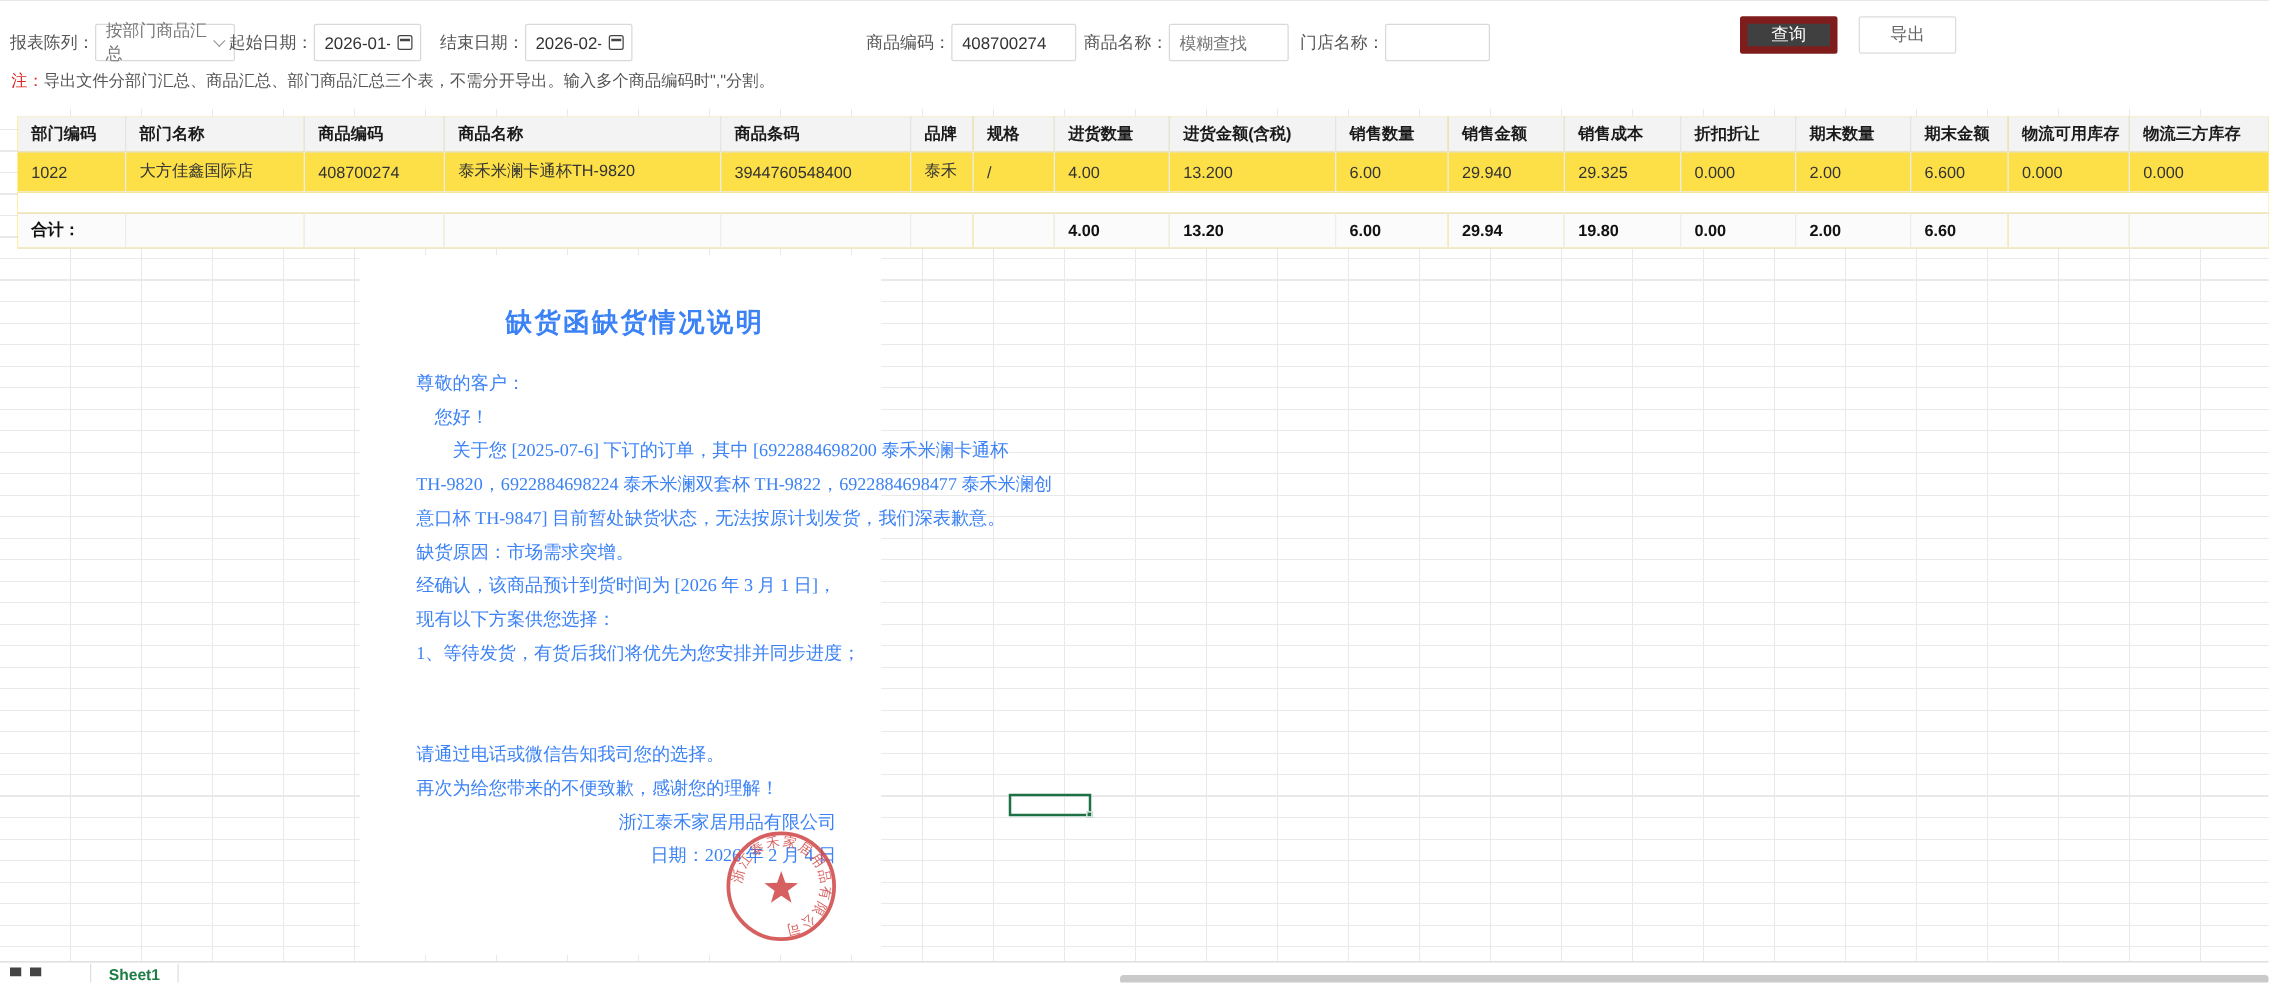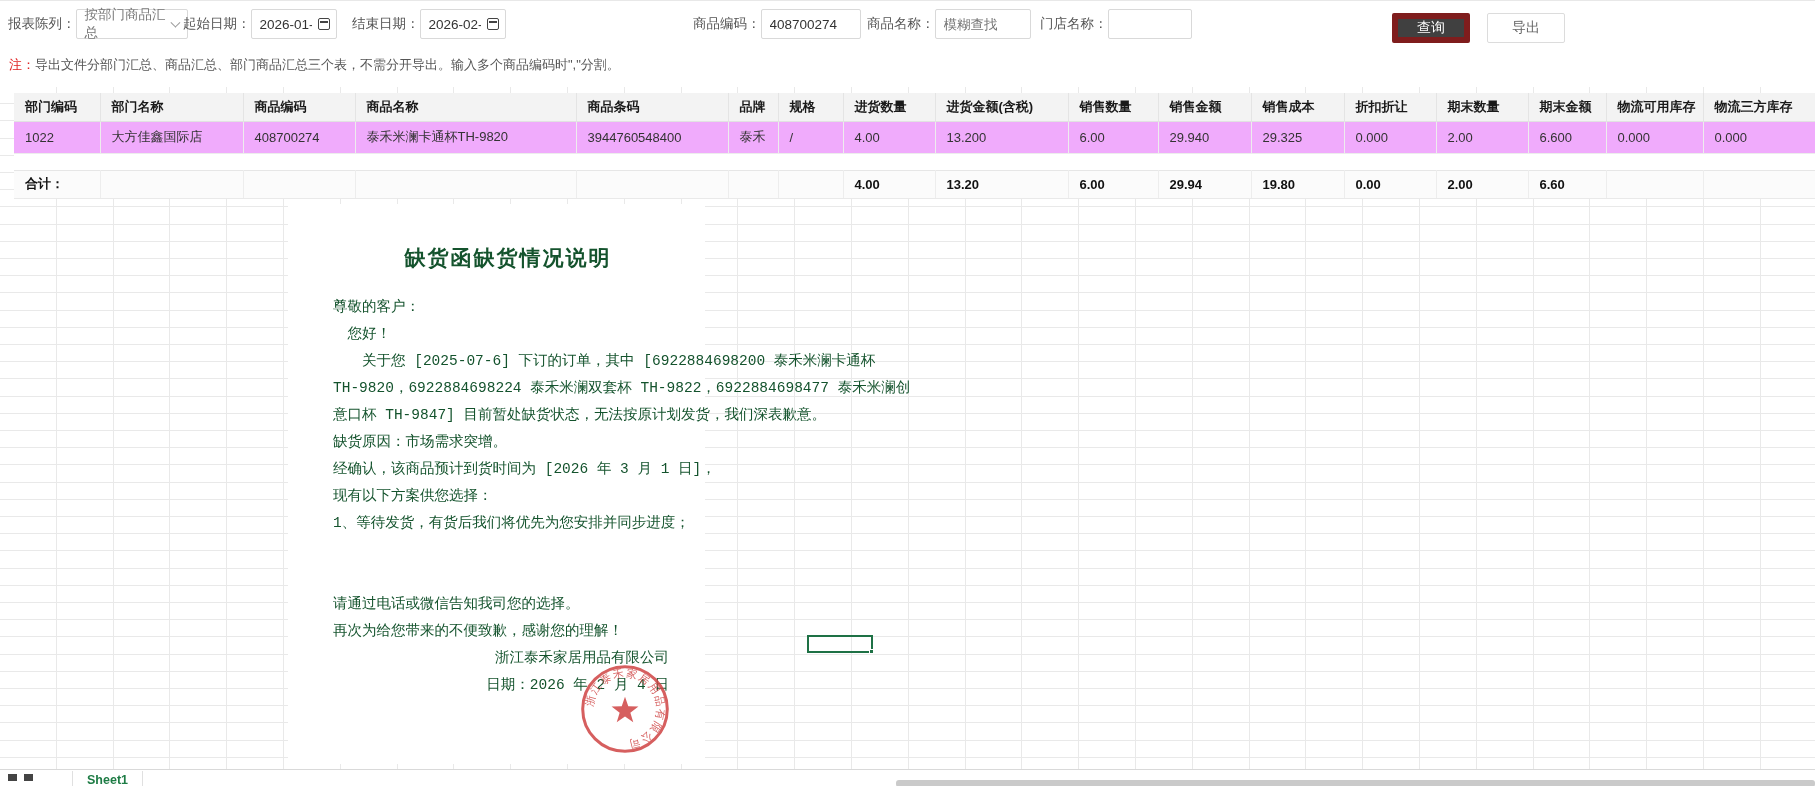--- a/index.html
+++ b/index.html
@@ -2,21 +2,21 @@
 <html><head>
 <meta charset="utf-8">
 <style>
   * { margin:0; padding:0; box-sizing:border-box; }
   html,body { width:1815px; height:786px; overflow:hidden; background:#fff;
     font-family:"Liberation Sans","DejaVu Sans",sans-serif; }
   #stage { position:relative; width:1815px; height:786px; border-top:1px solid #e8e8e8; }
 
   
   .toolbar { position:absolute; left:0; top:0; width:1815px; height:86px; background:#fff; z-index:5; }
-  .fgroup { position:absolute; top:8px; height:30px; display:flex; align-items:flex-start; }
+  .fgroup { position:absolute; top:18px; height:30px; display:flex; align-items:flex-start; }
   .flabel { font-size:13.5px; color:#555; line-height:30px; white-space:nowrap; }
   .selbox, .inp { height:30px; border:1px solid #d9d9d9; border-radius:2px; background:#fff;
     font-size:13.5px; color:#333; padding:0 8px; outline:none; }
   .selbox { width:112px; display:flex; align-items:center; justify-content:space-between; color:#777; cursor:pointer; }
   .chev { width:7px; height:7px; border-right:1.6px solid #999; border-bottom:1.6px solid #999;
     transform:rotate(45deg); margin-top:-4px; }
   .dateinp { position:relative; }
   .dateinp .inp { width:86px; padding-right:24px; }
   .cal { position:absolute; right:7px; top:9px; width:12px; height:12px; border:1.5px solid #444;
     border-radius:2px; }
@@ -32,33 +32,33 @@
 
   
   .grid-bg { position:absolute; left:0; top:86px; width:1815px; height:682px; background:#fff;
     background-image:
       repeating-linear-gradient(to bottom, transparent 0, transparent 16.2px, #e9e9e9 16.2px, #e9e9e9 17.2px),
       repeating-linear-gradient(to right, transparent 0, transparent 55.8px, #e9e9e9 55.8px, #e9e9e9 56.8px);
     z-index:1; }
 
   
   .rpt { position:absolute; left:14px; top:92px; z-index:2; background:#fff; }
-  table { border-collapse:collapse; table-layout:fixed; width:1801px; background:#f0abfc; }
+  table { border-collapse:collapse; table-layout:fixed; width:1801px; background:#fde047; }
   th, td { font-size:13px; text-align:left; padding:0 11px; white-space:nowrap; overflow:hidden;
     border-right:1px solid #ededed; }
   thead th { height:28px; background:#f3f3f3; color:#1a1a1a; font-weight:bold;
     border-right:1px solid #e4e4e4; border-bottom:1px solid #e2e2e2; }
   tr.data td { height:32px; color:#333; border-bottom:1px solid #ededed; }
   tr.spacer td { height:17px; border:none; background:#fff; border-right:none; }
   tr.total td { height:28px; background:#fbfbfb; color:#111; font-weight:bold;
     border-top:1px solid #e6e6e6; border-bottom:1px solid #e9e9e9; }
 
   
   .letter { position:absolute; left:288px; top:203px; width:417px; height:560px; background:#fff;
-    z-index:3; padding:40px 22px 0 45px; font-family:Liberation Mono, monospace; color:#14532d; }
+    z-index:3; padding:40px 22px 0 45px; font-family:Liberation Serif, serif; color:#3b82f6; }
   .ltitle { height:34px; font-size:21px; font-weight:600; text-align:center; letter-spacing:2px;
     margin-bottom:16px; }
   .lline { min-height:27px; line-height:27px; font-size:14.5px; white-space:nowrap; }
   .lright { text-align:right; padding-right:14px; }
   .stamp { position:absolute; left:578px; top:661px; width:94px; height:94px; z-index:4; opacity:.85; }
 
   
   .active-cell { position:absolute; left:807px; top:634px; width:66px; height:18px;
     border:2px solid #1e7145; background:transparent; z-index:3; }
   .active-cell .handle { position:absolute; right:-3px; bottom:-3px; width:5px; height:5px;

